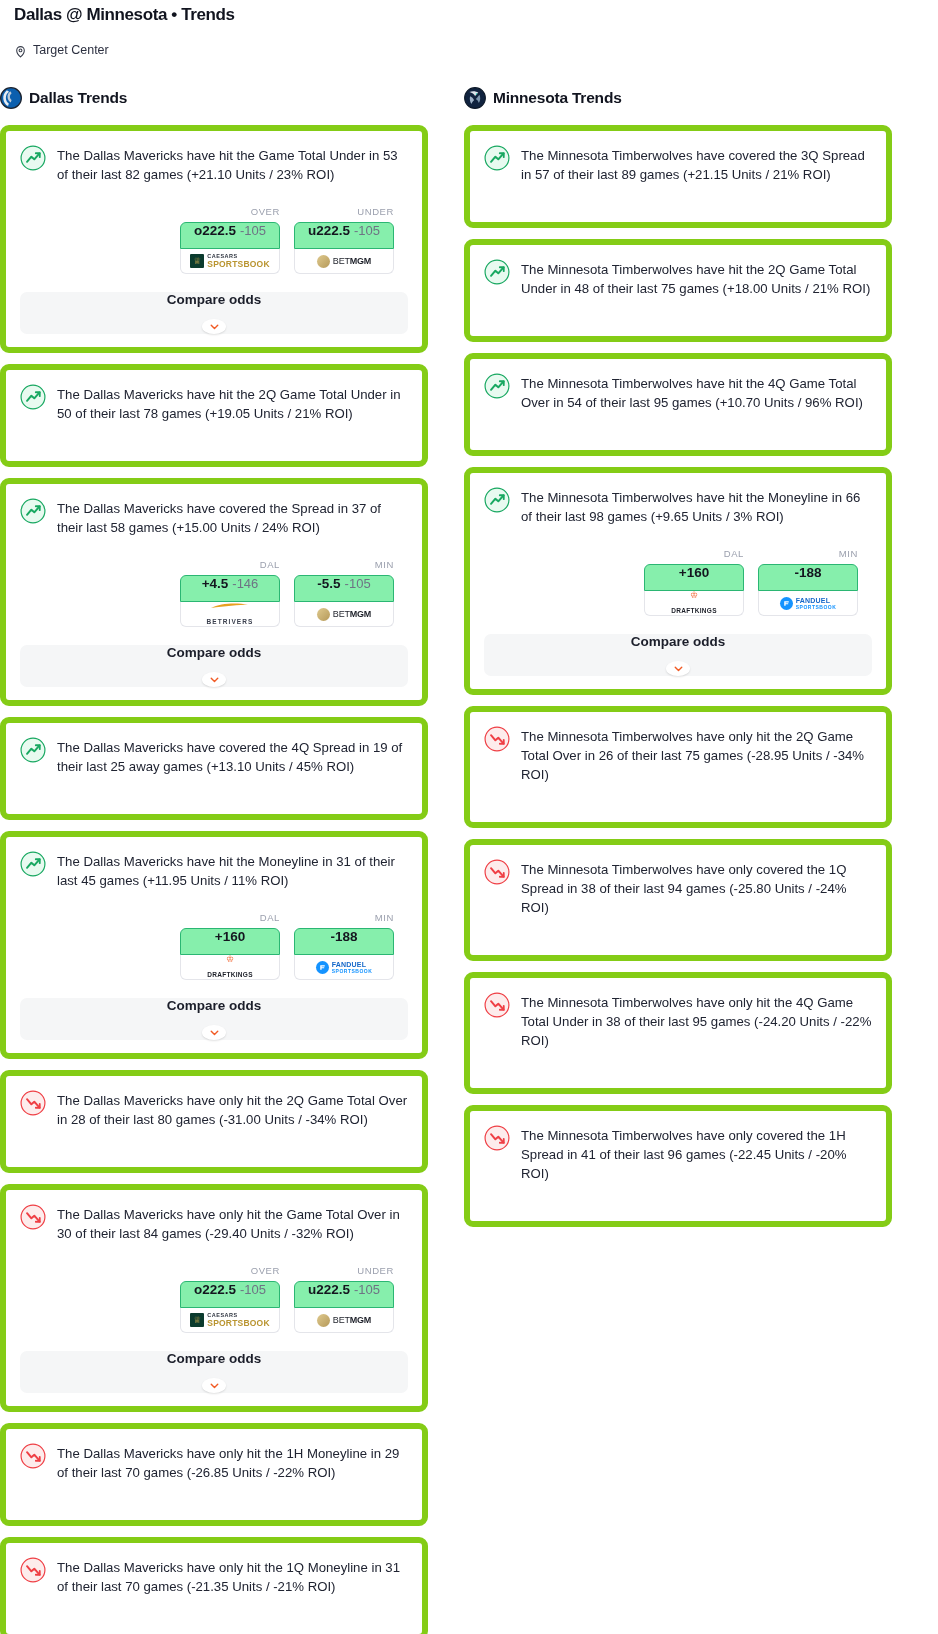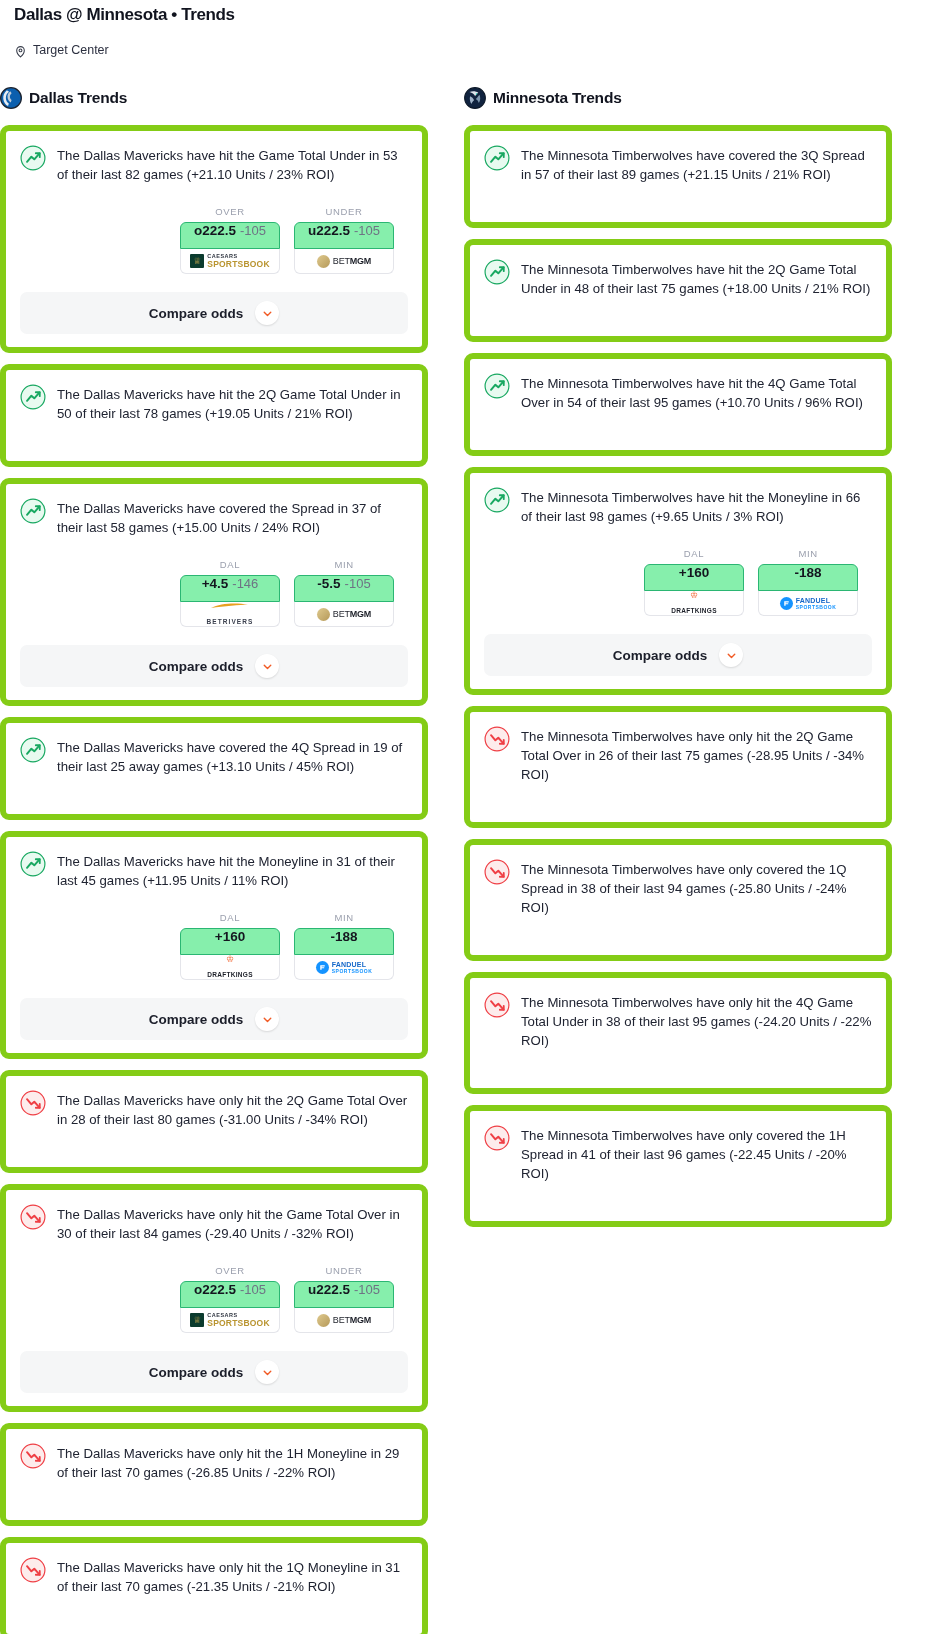--- a/index.html
+++ b/index.html
@@ -80,21 +80,21 @@
   
   .odds-wrap {
     display: flex;
     justify-content: flex-end;
     gap: 14px;
     margin-top: 22px;
     padding-right: 14px;
   }
   .odds-col { width: 100px; }
   .odds-label {
-    text-align: center;
+    text-align: right;
     font-size: 9.5px;
     letter-spacing: 0.6px;
     color: #9a9fad;
     margin-bottom: 5px;
   }
   .odds-box {
     border: 1px solid #2bb673;
     border-radius: 6px 6px 0 0;
     height: 27px;
     display: flex;
@@ -151,20 +151,21 @@
   .compare-bar {
     background: #f5f6f7;
     border-radius: 7px;
     height: 42px;
     display: flex;
     align-items: center;
     justify-content: center;
     gap: 12px;
     margin: 18px 0 13px 0;
     cursor: pointer;
+    flex-direction: column;
   }
   .compare-label { font-size: 13.5px; font-weight: 600; color: #1b1e2a; }
   .chev-circle {
     width: 24px; height: 24px; border-radius: 50%; background: #fff;
     display: flex; align-items: center; justify-content: center;
     box-shadow: 0 1px 2px rgba(0,0,0,.12);
   }
 </style>
 </head>
 <body>

